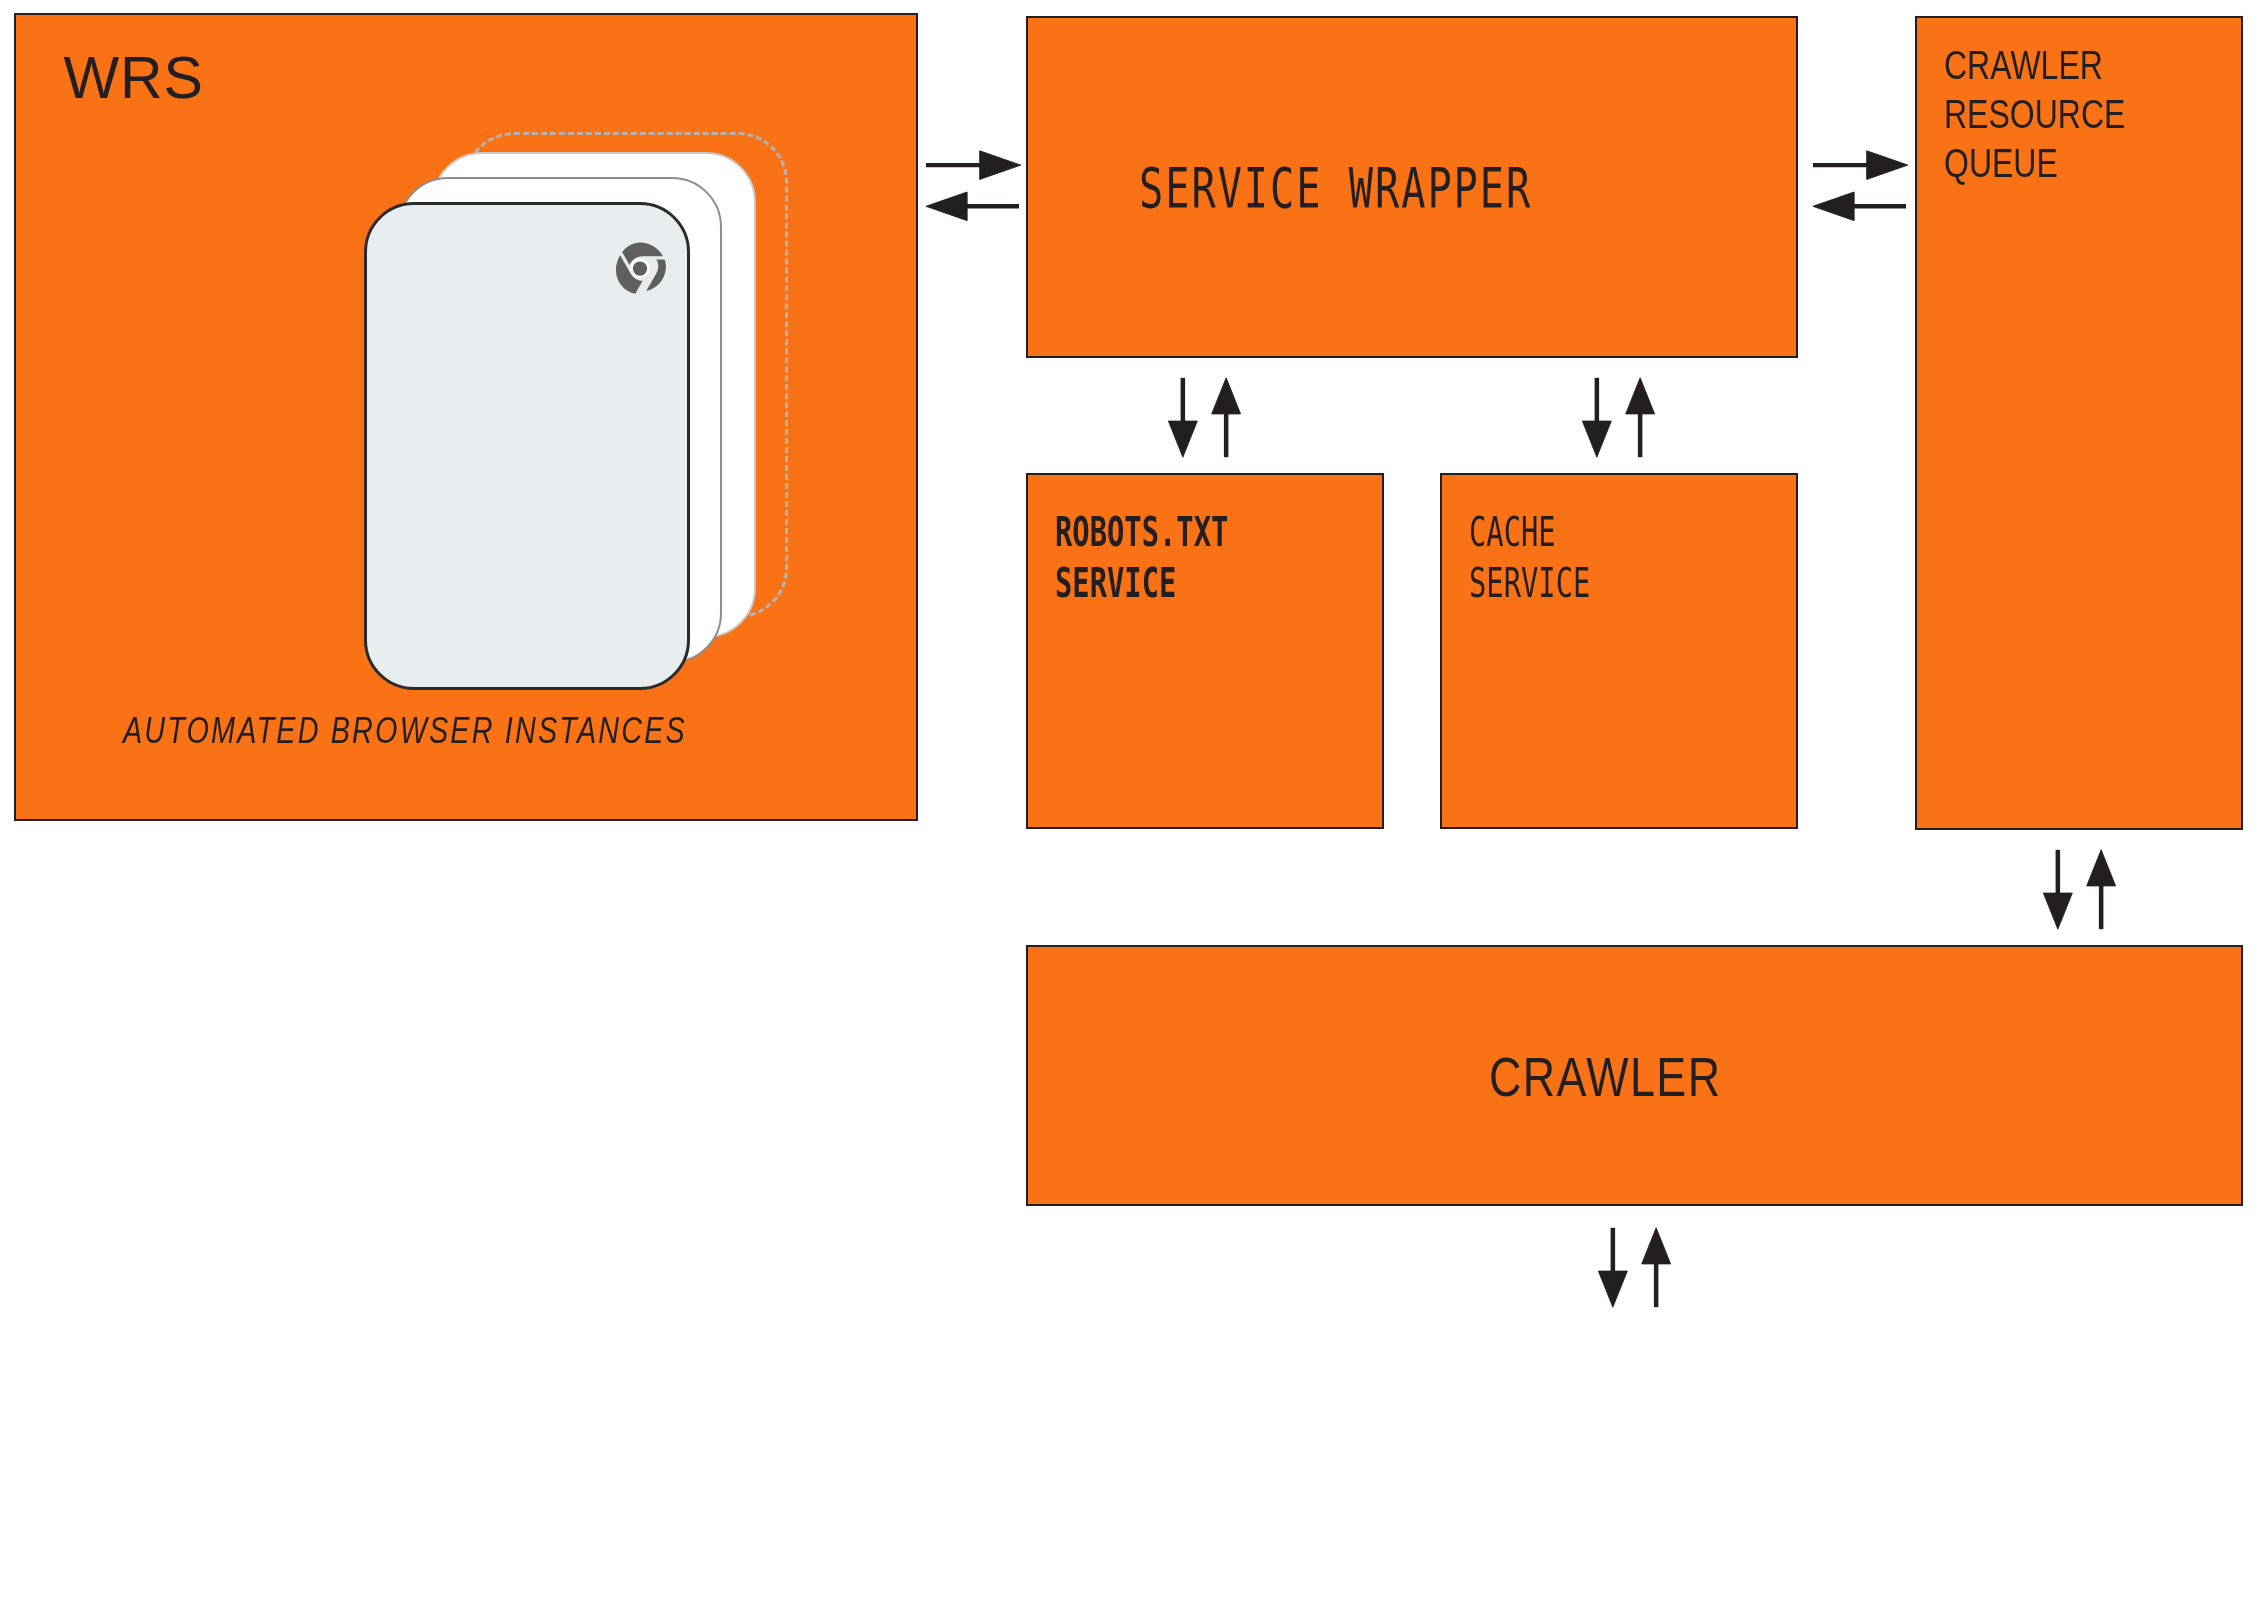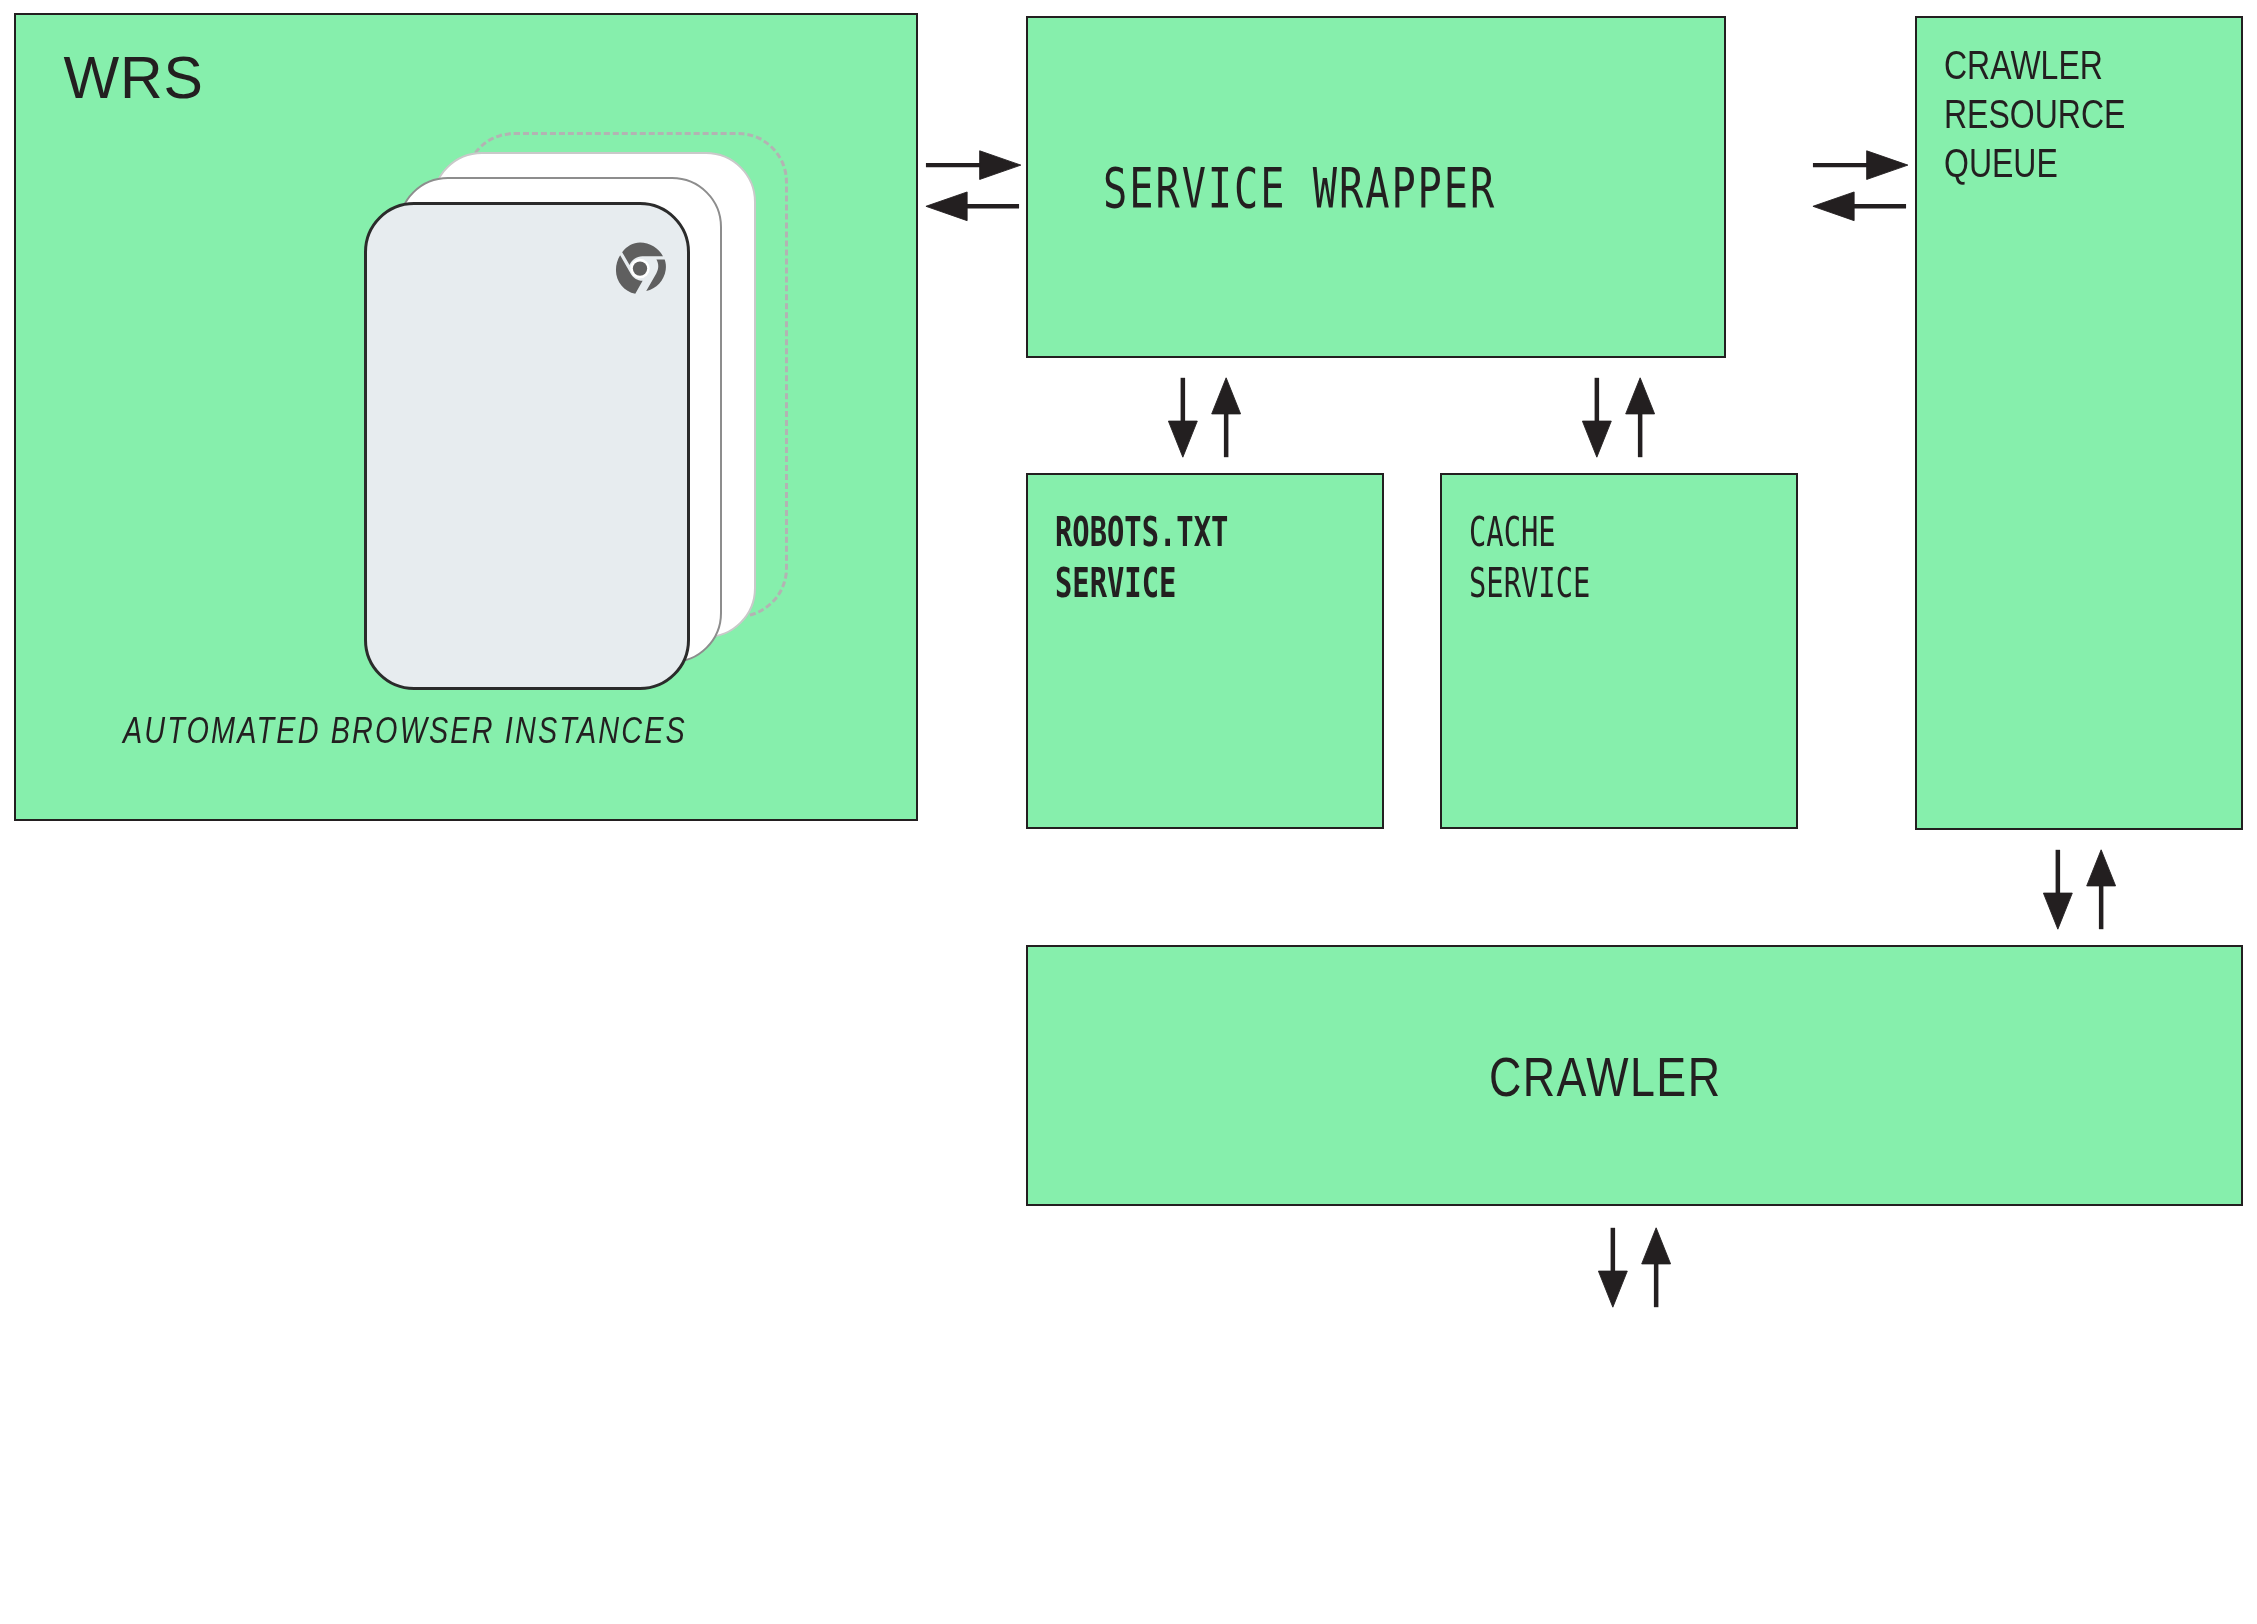--- a/index.html
+++ b/index.html
@@ -15,21 +15,21 @@
     width: 2257px;
     height: 1625px;
     background: #ffffff;
     overflow: hidden;
   }
 
   
   .box {
     position: absolute;
     border: 2.7px solid #231f20;
-    background: #86efac;
+    background: #f97316;
     box-sizing: border-box;
   }
   .box-dotted {
     position: absolute;
     border: 4.5px dotted #231f20;
     border-radius: 31px;
     background: #ffffff;
     box-sizing: border-box;
   }
 
@@ -167,21 +167,21 @@
           </svg>
         </div>
       </div>
     </div>
 
     <div class="stack-caption">
       <span class="t-narrow">AUTOMATED BROWSER INSTANCES</span>
     </div>
   </div>
 
-  <div class="box" style="left:1026px; top:16px; width:700px; height:342px;">
+  <div class="box" style="left:1026px; top:16px; width:772px; height:342px;">
     <div class="center-label" style="font-size:56px; letter-spacing:2.7px;">
       <span class="t-mono">SERVICE WRAPPER</span>
     </div>
   </div>
 
   <div class="box" style="left:1915px; top:16px; width:328px; height:814px;">
     <div class="corner-label" style="font-size:40px; line-height:1.22;">
       <span class="t-narrow">CRAWLER</span>
       <span class="t-narrow">RESOURCE</span>
       <span class="t-narrow">QUEUE</span>

